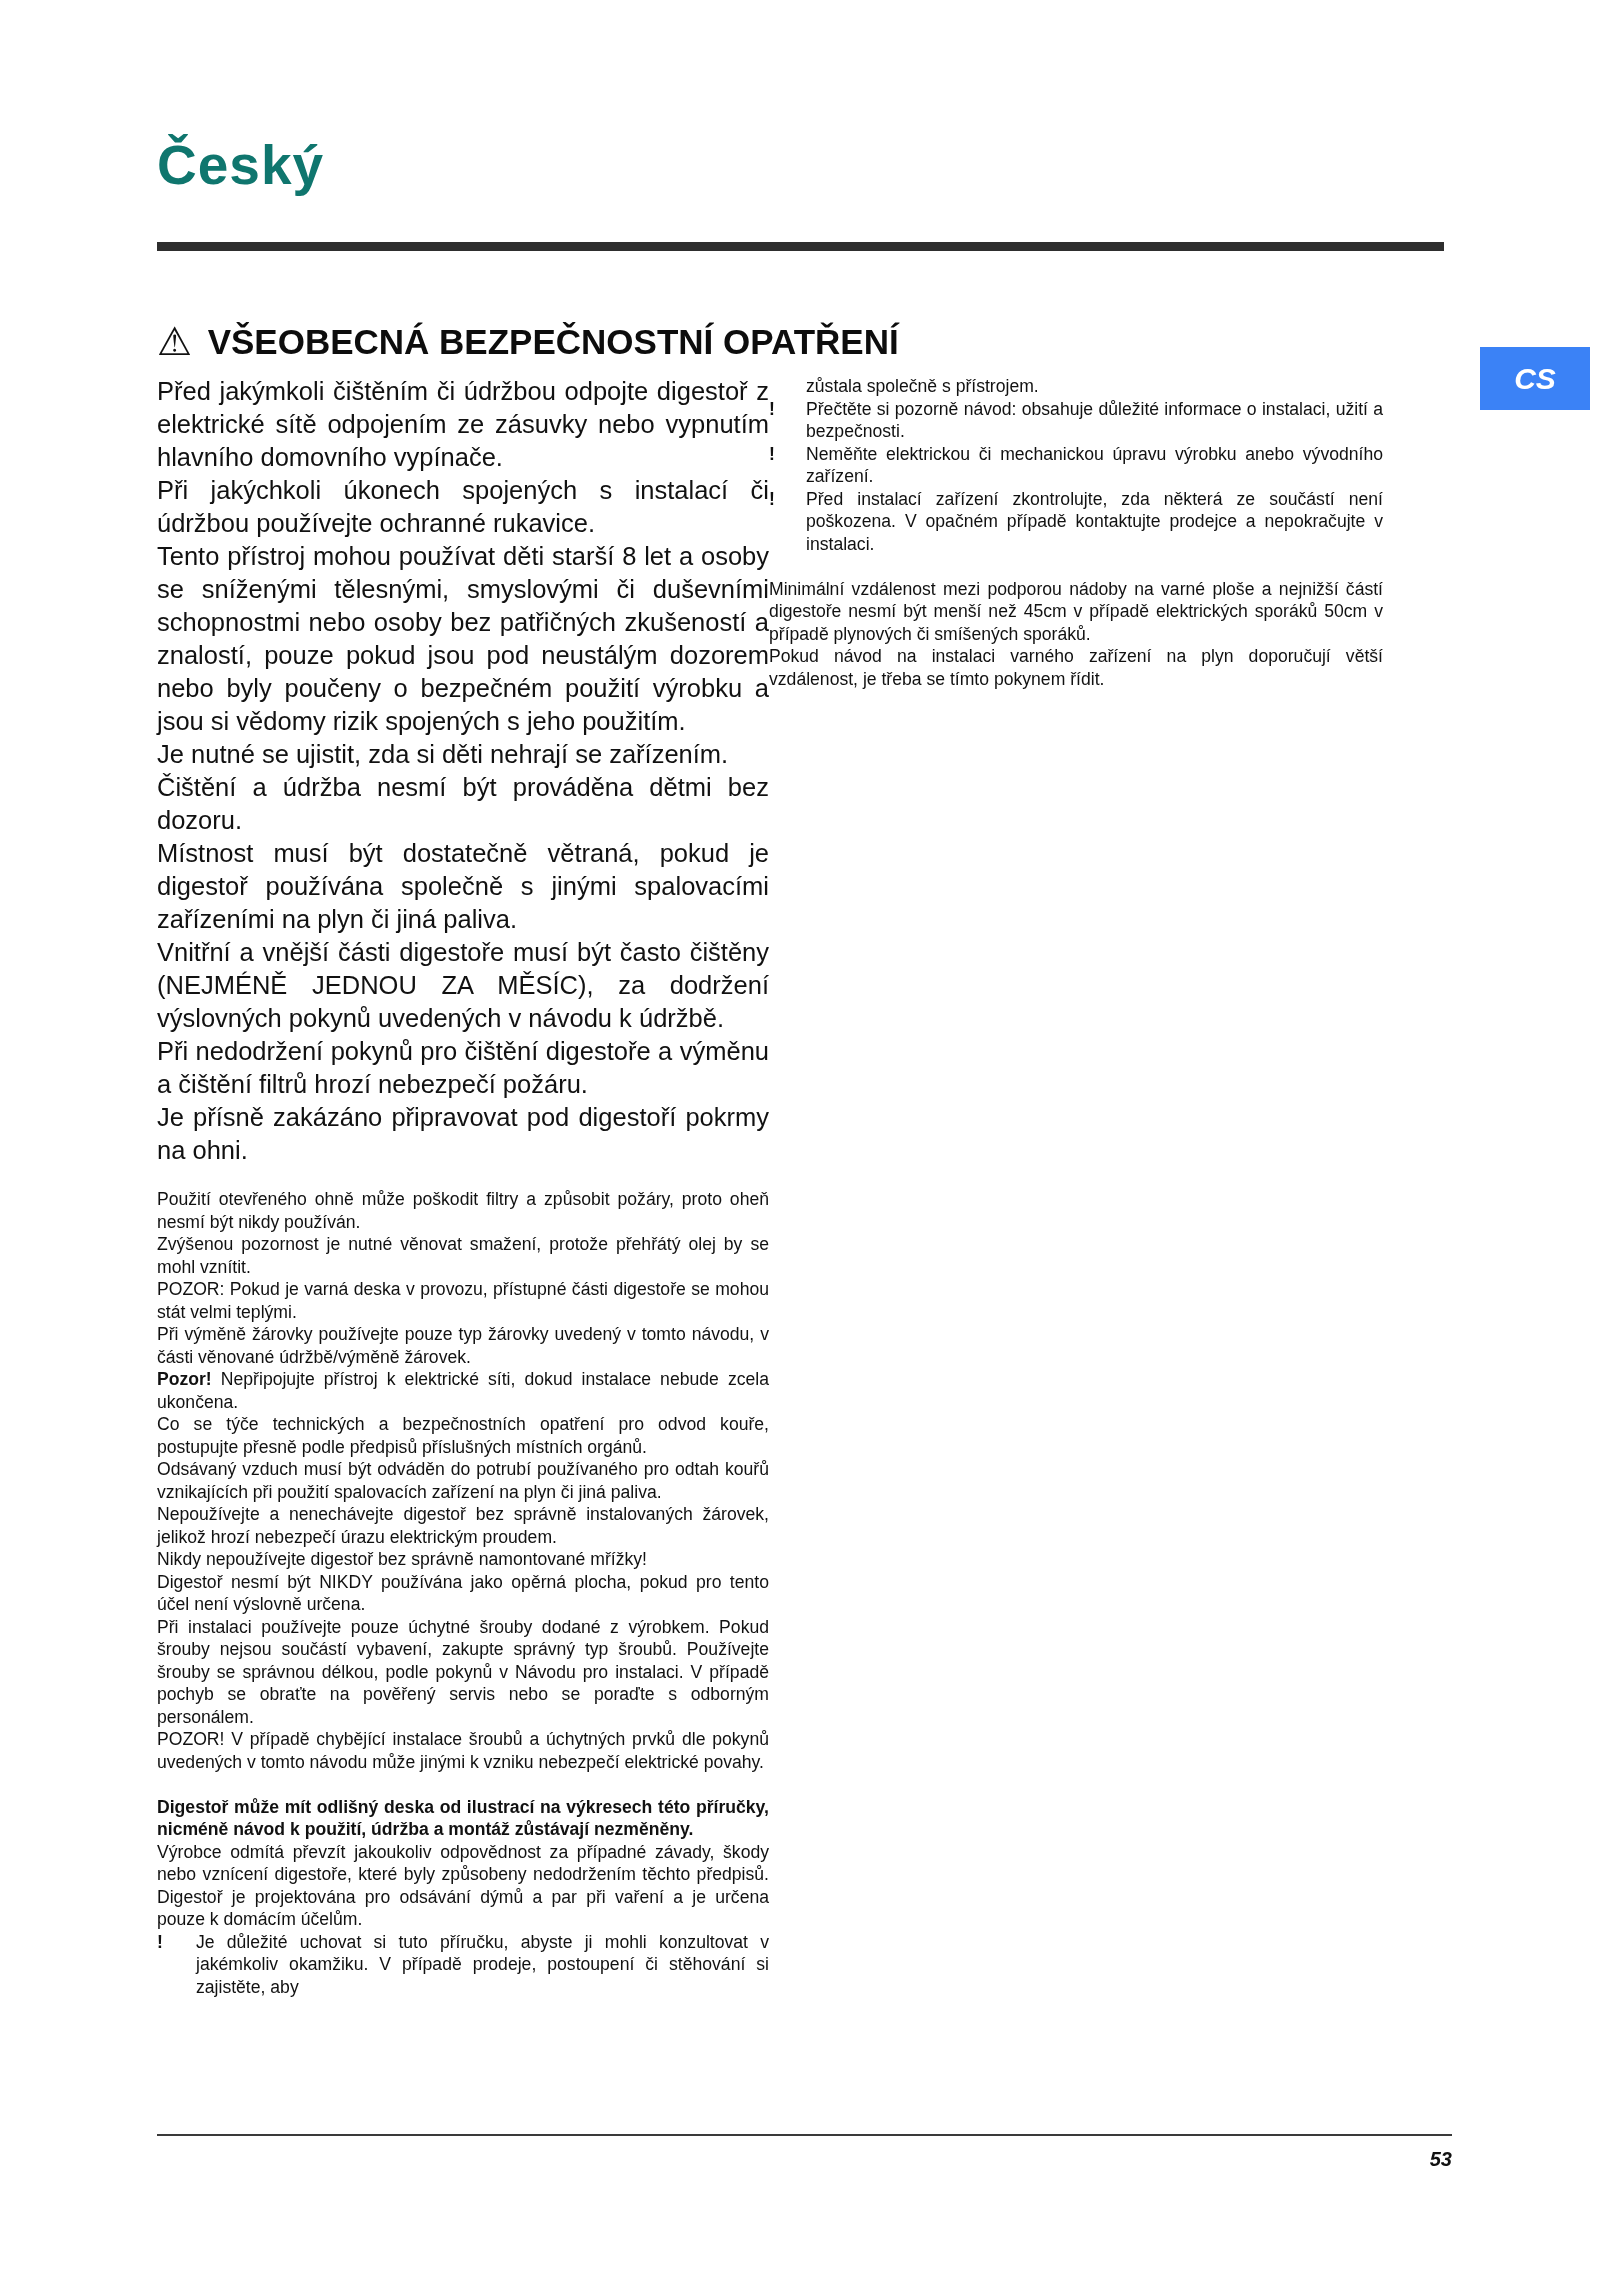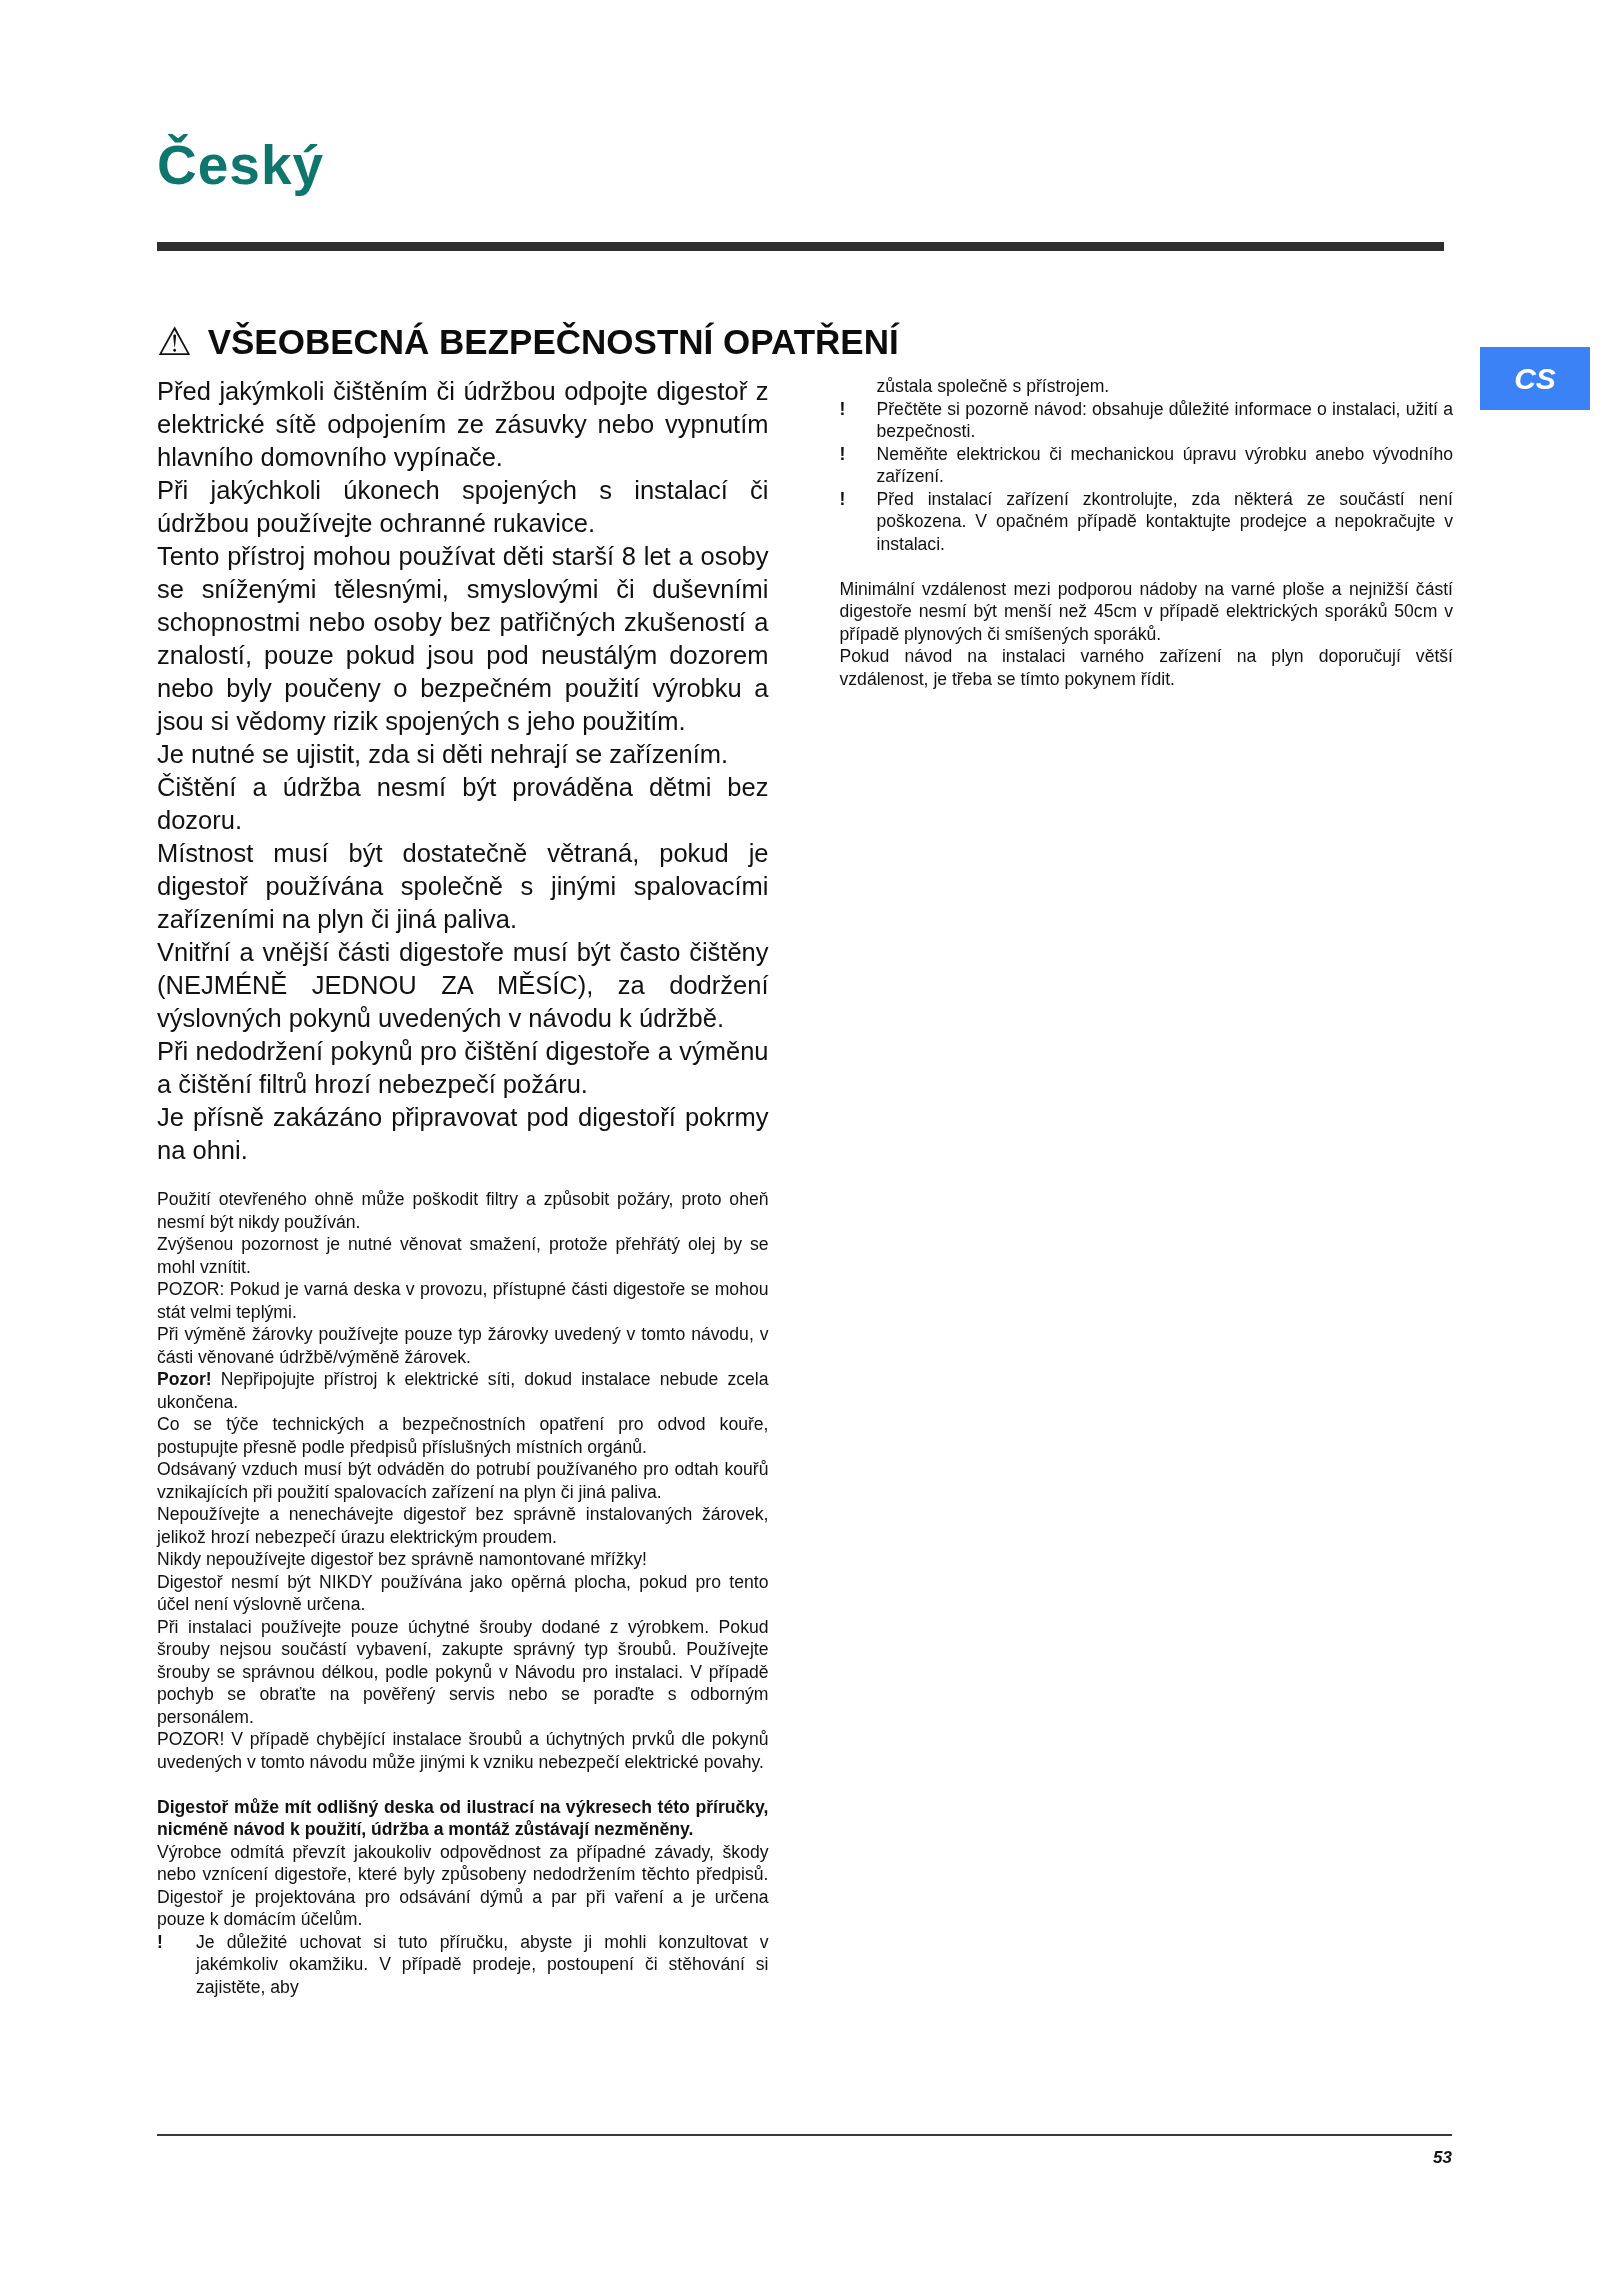--- a/index.html
+++ b/index.html
@@ -58,21 +58,20 @@
     color: #111;
   }
   .heading-text {
     font-size: 35px;
     font-weight: bold;
     color: #0d0d0d;
   }
   .columns {
     margin-top: 13.7px;
     display: flex;
-    gap: 71px;
   }
   .col-left { width: 612px; }
   .col-right { width: 614px; }
   .lead p {
     font-size: 25.5px;
     line-height: 33px;
     text-align: justify;
   }
   .small-block { margin-top: 21px; }
   .small-p, .note-text, .right-p {
@@ -105,21 +104,21 @@
     width: 1295px;
     height: 2px;
     background: #3a3a3a;
   }
   .page-number {
     position: absolute;
     top: 2148px;
     left: 157px;
     width: 1295px;
     text-align: right;
-    font-size: 17px;
+    font-size: 20px;
     font-weight: bold;
     font-style: italic;
     color: #111;
   }
 </style>
 </head>
 <body>
 
 <div class="page">
 

